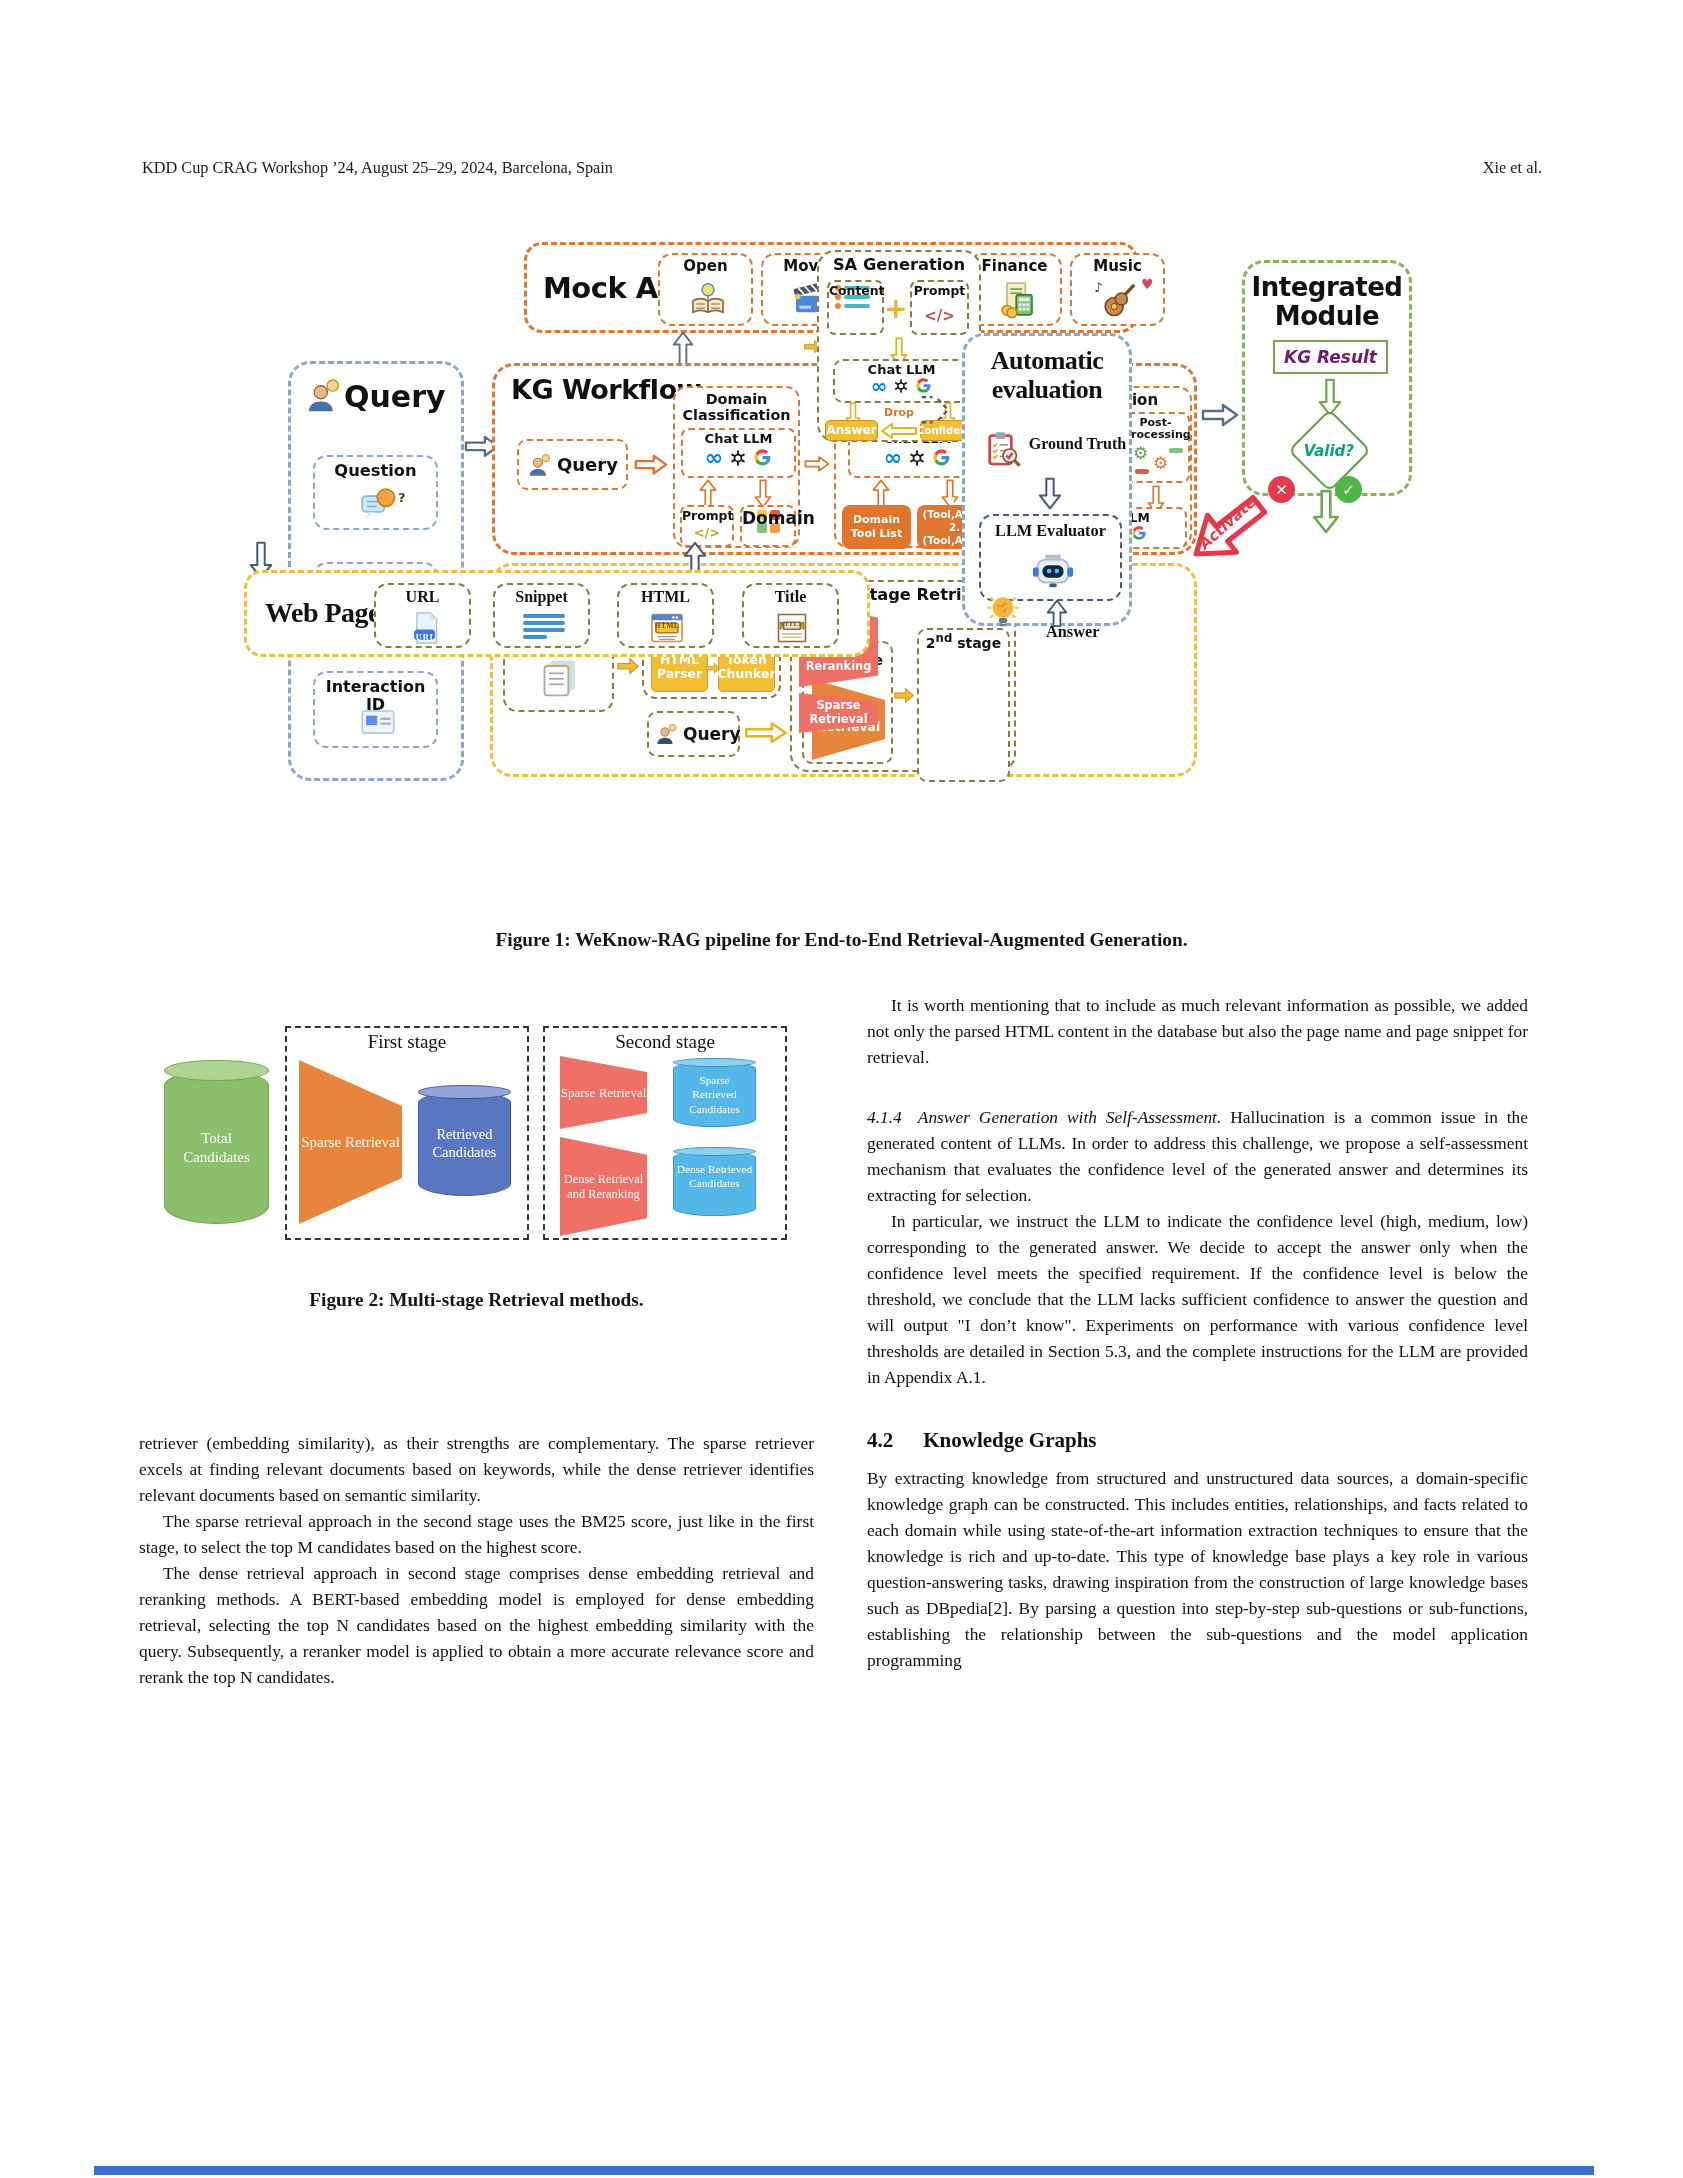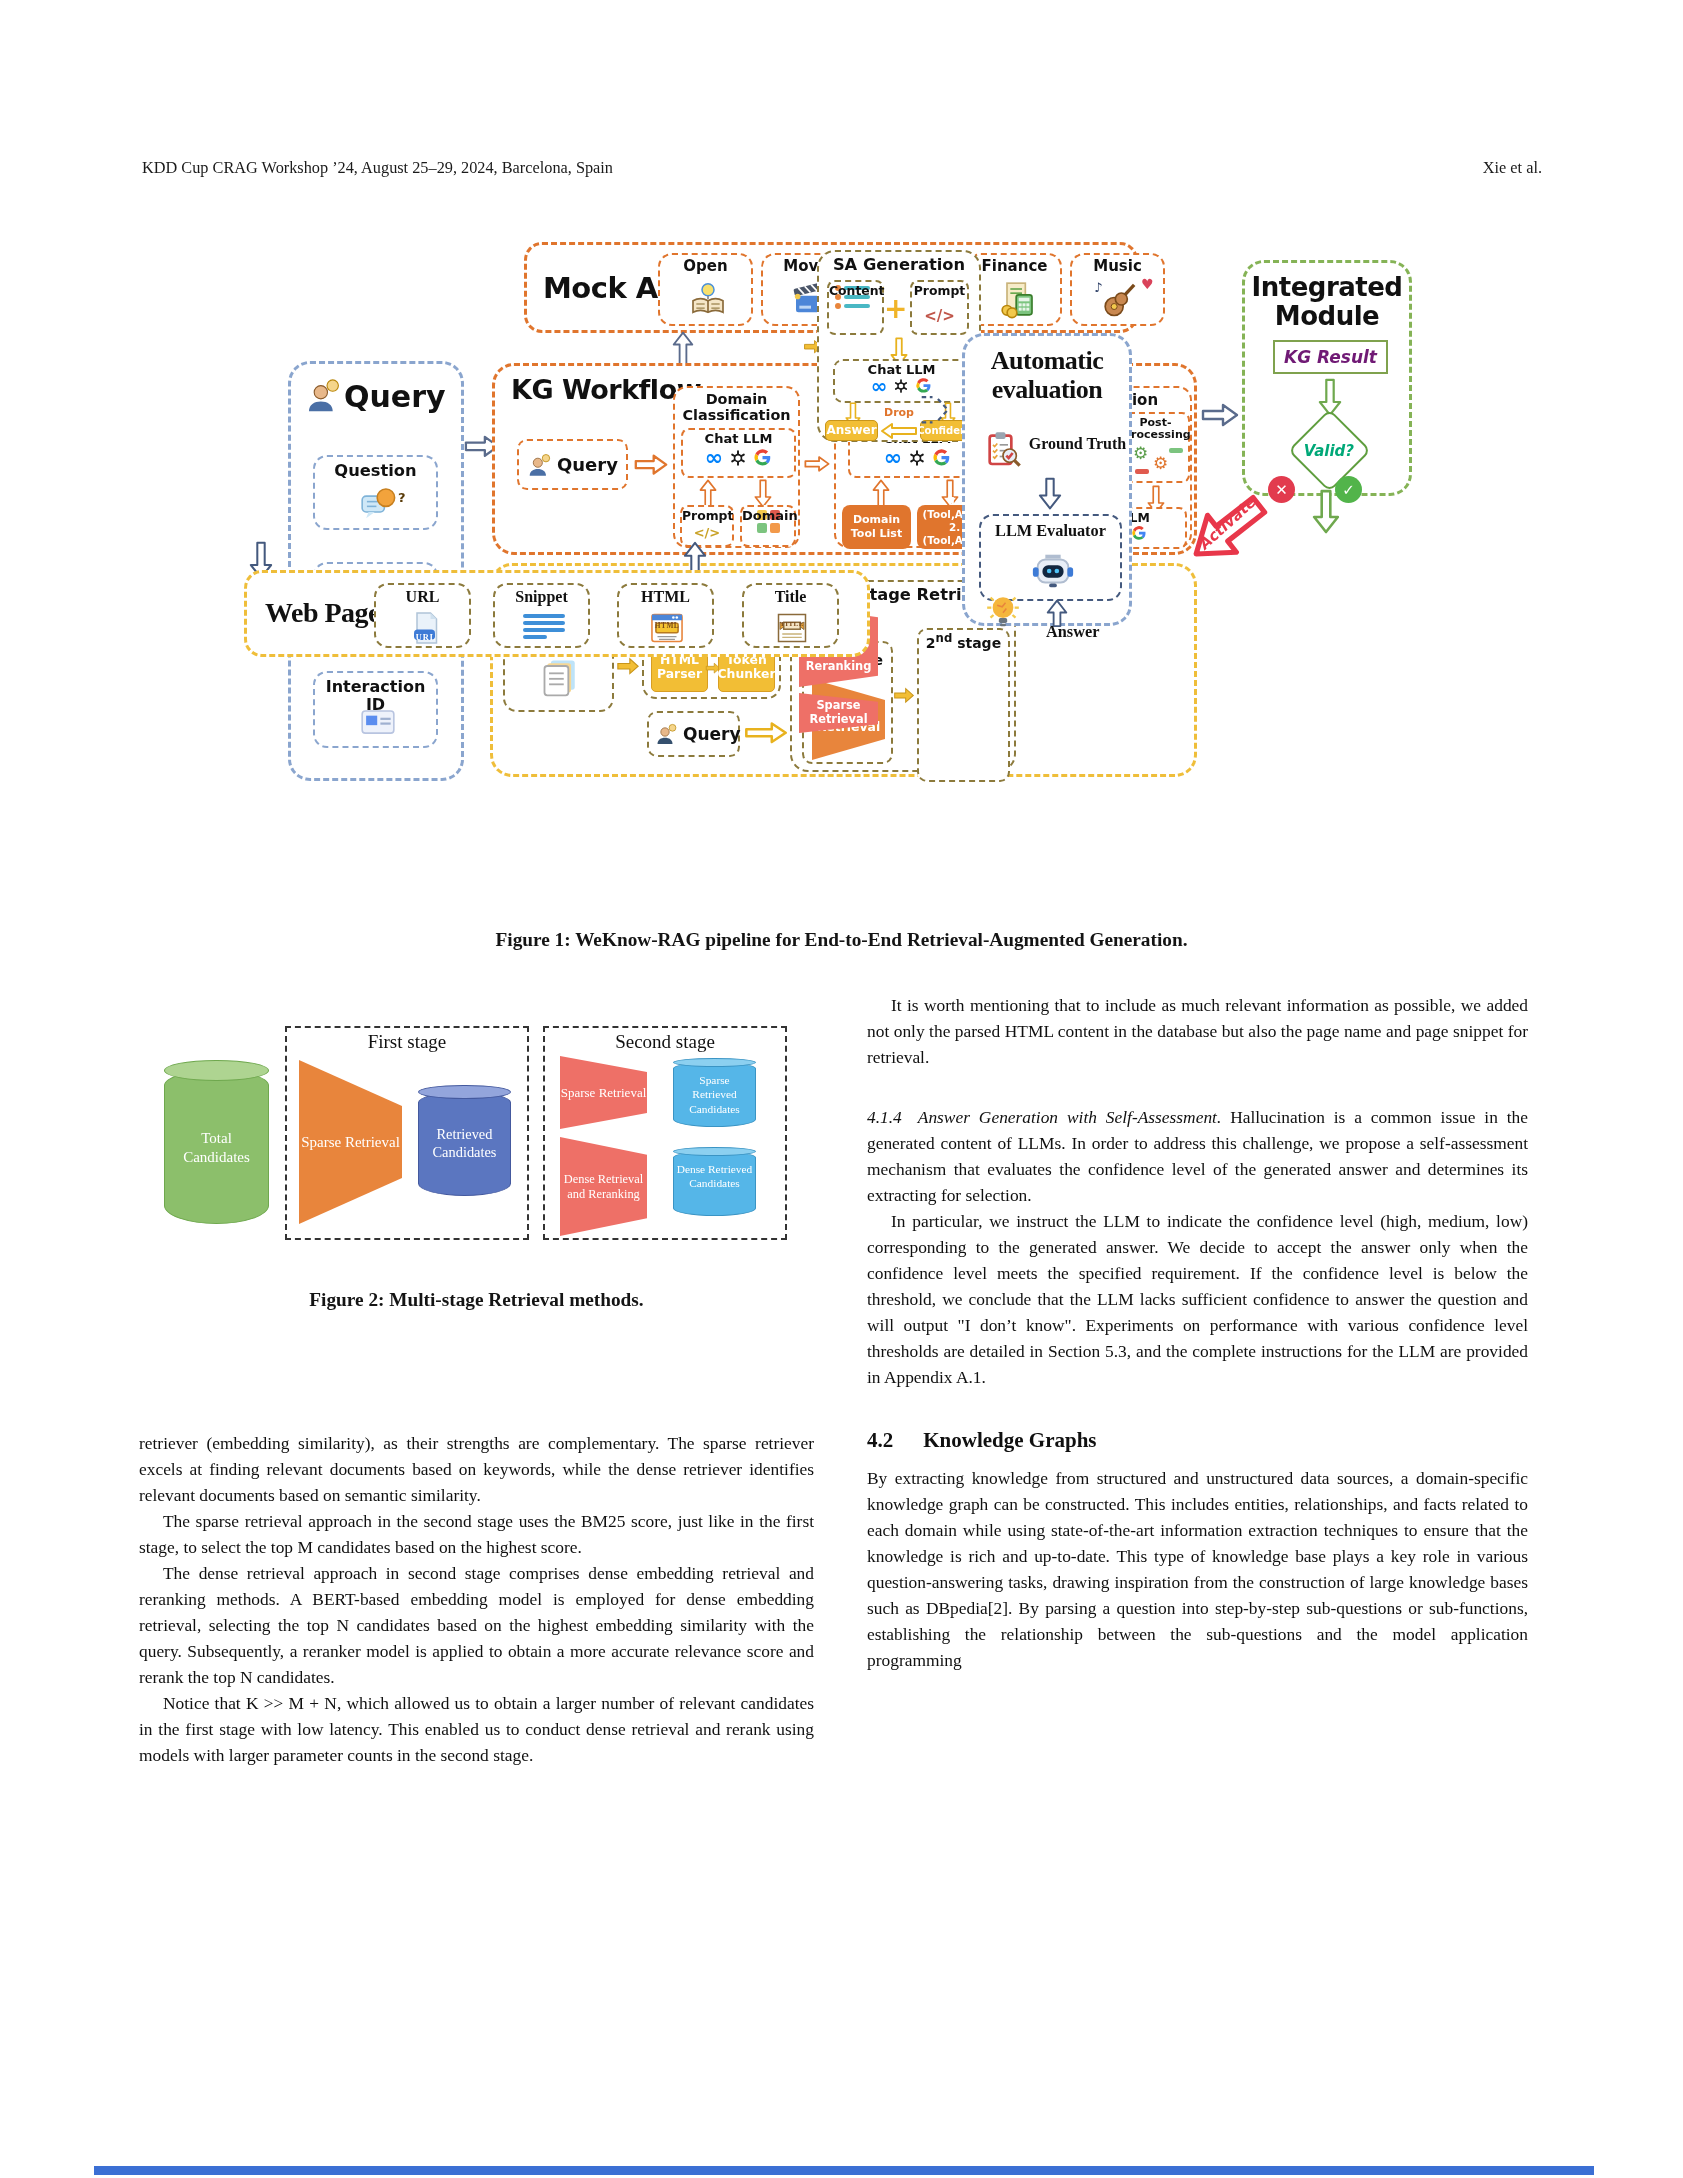--- a/index.html
+++ b/index.html
@@ -275,21 +275,21 @@
       <span class="arrw" style="left:79px; top:91px; width:18px; color:#E0752D;">
           <svg viewBox="0 0 26 42">
             <path d="M9 2h8v24h7L13 40 2 26h7z" fill="#fff" stroke="currentColor" stroke-width="2.4" stroke-linejoin="round"></path>
           </svg>
         </span>
       <div class="db bo b2 r8" style="left:5px; top:117px; width:54px; height:42px;">
         <span class="lbl" style="left:0;right:0;top:2px;font-size:12.4px;">Prompt</span>
         <span class="lbl" style="left:0;right:0;top:19px;font-size:13px;color:#C9A227;">&lt;/&gt;</span>
       </div>
       <div class="db bo b2 r8" style="left:65px; top:117px; width:56px; height:42px;">
-        <span class="lbl" style="left:0;right:0;top:2px;font-size:13px;">Domain</span>
+        <span class="lbl" style="left:0;right:0;top:2px;font-size:17px;">Domain</span>
         <div class="domgrid">
             <i style="background:#F2C94C"></i>
             <i style="background:#E05A4E"></i>
             <i style="background:#7CC47F"></i>
             <i style="background:#F2994A"></i>
           </div>
       </div>
     </div>
     <span class="arrw" style="left:309px; top:89px; width:26px; color:#E0752D;">
         <svg viewBox="0 0 38 26">
@@ -741,21 +741,20 @@
     <span class="clab" style="font-size:11.4px; top:22%;">Dense Retrieved Candidates</span>
   </div>
 </div>
 
 <div class="cap" style="left:139px; width:675px; top:1289px;">Figure 2: Multi-stage Retrieval methods.</div>
 
 <div class="col" style="left:139px; top:1430px;">
   <p>retriever (embedding similarity), as their strengths are complementary. The sparse retriever excels at finding relevant documents based on keywords, while the dense retriever identifies relevant documents based on semantic similarity.</p>
   <p class="ind">The sparse retrieval approach in the second stage uses the BM25 score, just like in the first stage, to select the top M candidates based on the highest score.</p>
   <p class="ind">The dense retrieval approach in second stage comprises dense embedding retrieval and reranking methods. A BERT-based embedding model is employed for dense embedding retrieval, selecting the top N candidates based on the highest embedding similarity with the query. Subsequently, a reranker model is applied to obtain a more accurate relevance score and rerank the top N candidates.</p>
-  <p class="ind">Notice that K &gt;&gt; M + N, which allowed us to obtain a larger number of relevant candidates in the first stage with low latency. This enabled us to conduct dense retrieval and rerank using models with larger parameter counts in the second stage.</p>
 </div>
 
 <div class="col" style="left:867px; top:992px; width:661px;">
   <p class="ind">It is worth mentioning that to include as much relevant information as possible, we added not only the parsed HTML content in the database but also the page name and page snippet for retrieval.</p>
   <p class="h414">
     <span class="num">4.1.4</span><span class="it">Answer Generation with Self-Assessment.</span>
     <span>Hallucination is a common issue in the generated content of LLMs. In order to address this challenge, we propose a self-assessment mechanism that evaluates the confidence level of the generated answer and determines its extracting for selection.</span>
   </p>
   <p class="ind">In particular, we instruct the LLM to indicate the confidence level (high, medium, low) corresponding to the generated answer. We decide to accept the answer only when the confidence level meets the specified requirement. If the confidence level is below the threshold, we conclude that the LLM lacks sufficient confidence to answer the question and will output "I don’t know". Experiments on performance with various confidence level thresholds are detailed in Section 5.3, and the complete instructions for the LLM are provided in Appendix A.1.</p>
   <p class="h42">

